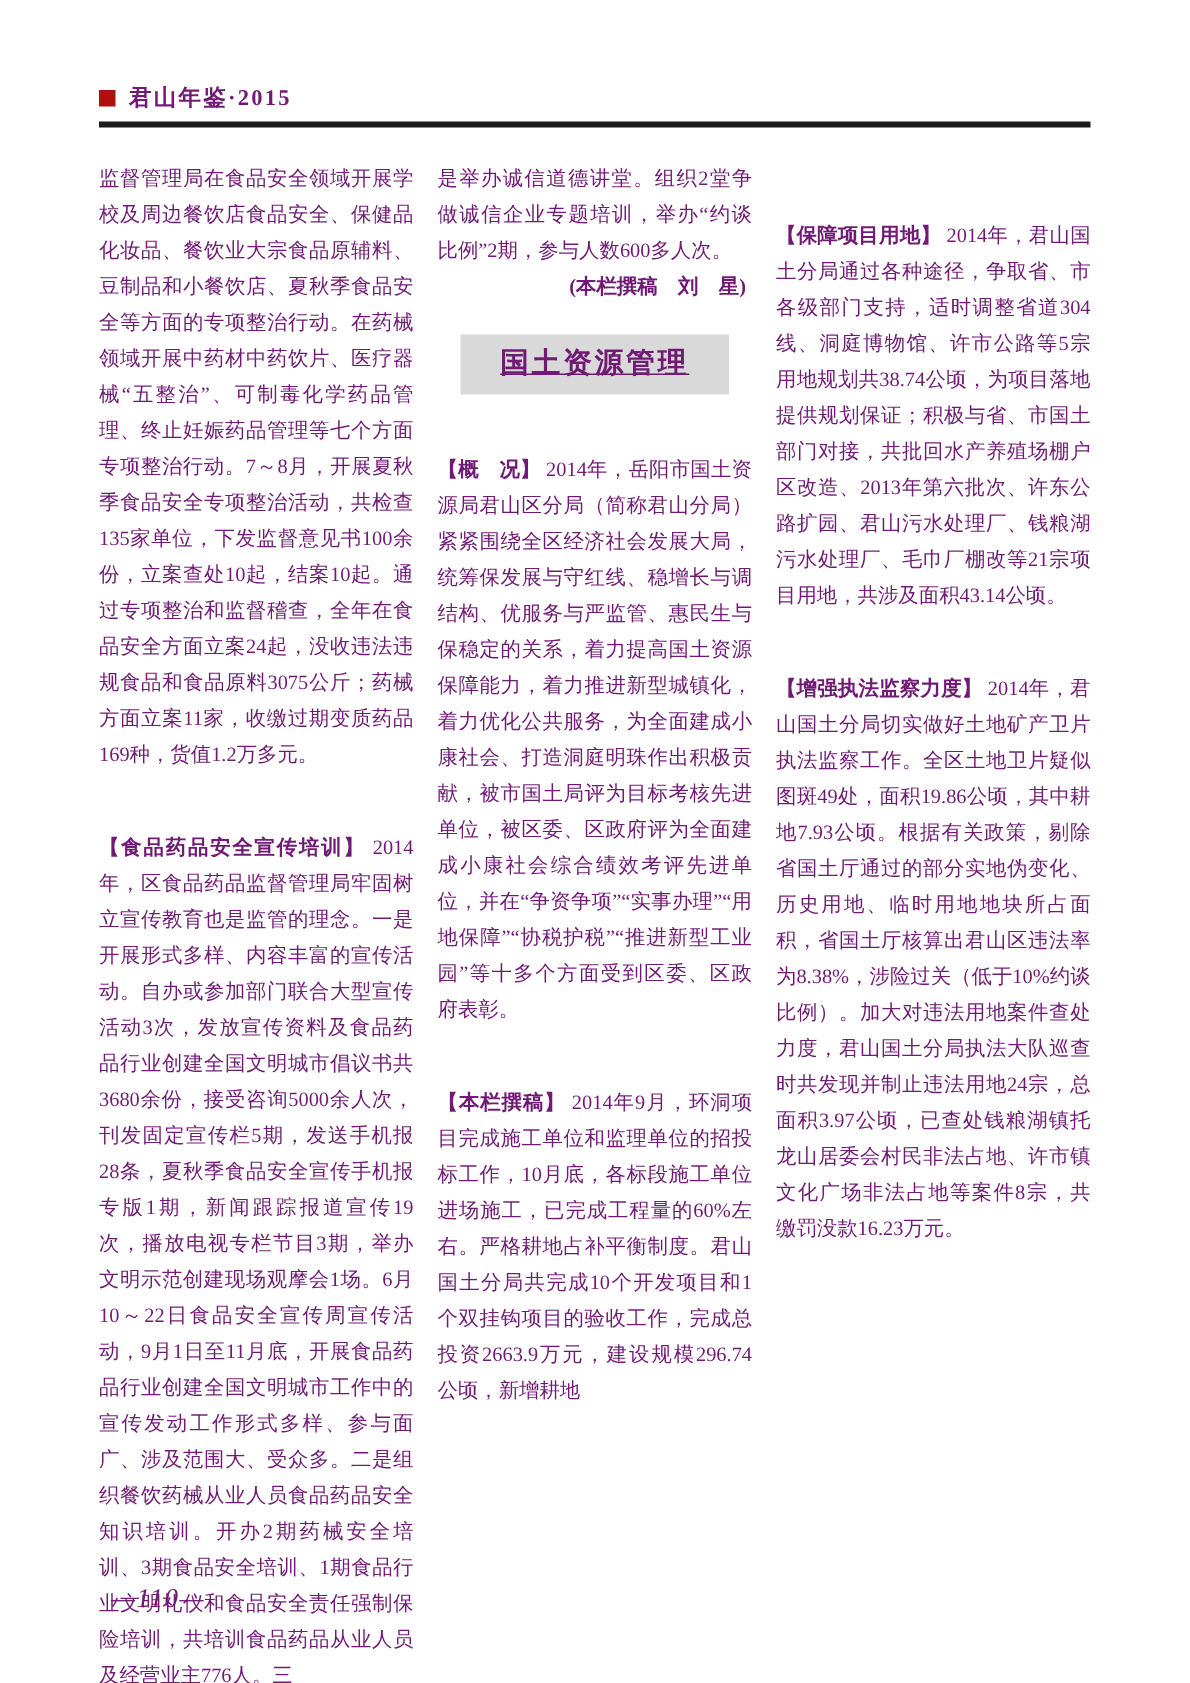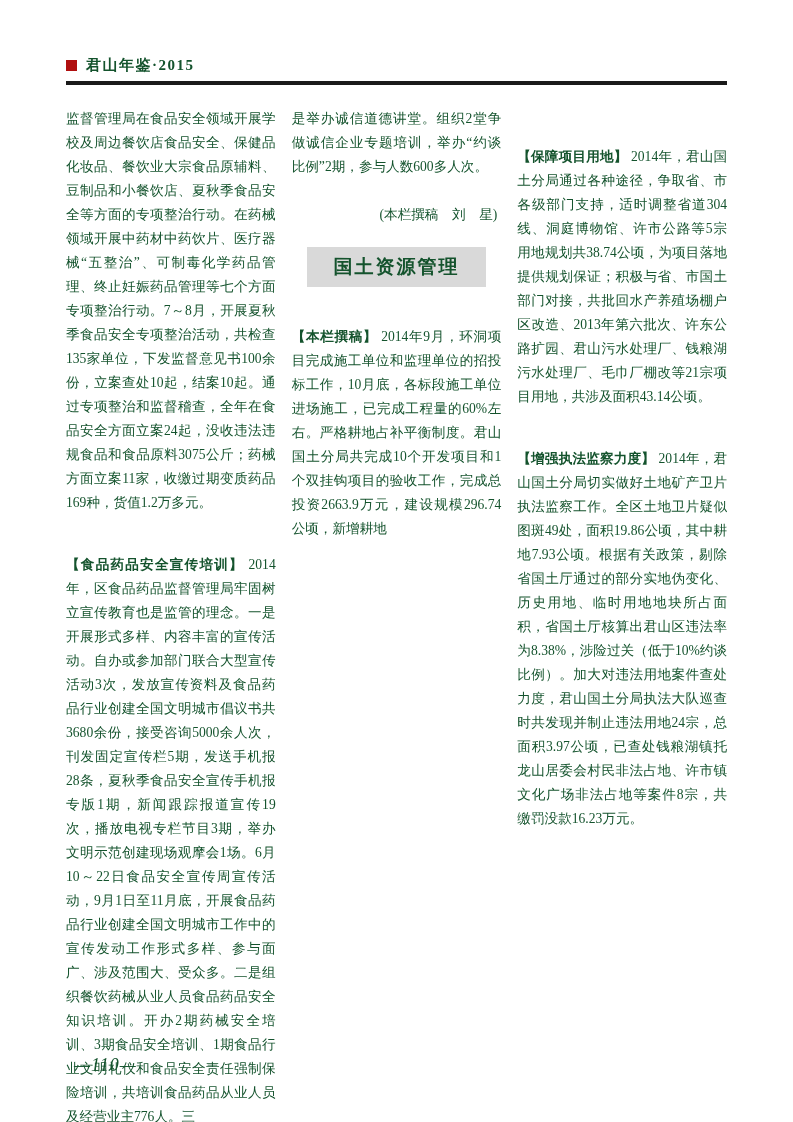--- a/index.html
+++ b/index.html
@@ -4,49 +4,50 @@
 <style>
   html,body{margin:0;padding:0;background:#ffffff;}
   .sheet{
     position:relative;
     width:793px;height:1122px;
     background:#ffffff;
     box-sizing:border-box;
     padding:0 66px;
     overflow:hidden;
     font-family:"Liberation Serif","DejaVu Serif",serif;
-    color:#14532d;
+    color:#701a75;
   }
   .header{
     padding-top:56px;
     display:flex;align-items:center;gap:9px;
   }
   .marker{width:11px;height:11px;display:inline-block;}
   .title{font-weight:bold;font-size:15px;letter-spacing:1.5px;}
   .rule{height:4px;margin-top:6px;}
   .columns{
     display:flex;gap:16px;margin-top:22px;
   }
   .column{
     flex:1 1 0;min-width:0;
     font-size:13.6px;
     line-height:24px;
     text-align:justify;
   }
   .column p{margin:0;}
   p.entry{margin-top:38px;}
   .entry-title{font-weight:bold;}
-  .byline{text-align:right;margin-top:24px;padding-right:4px;}
+  .byline{text-align:right;margin-top:0;padding-right:4px;font-weight:bold;}
   .section-title{
     margin:20px 15px 16px 15px;
     text-align:center;
     font-weight:bold;
     font-size:19px;
     letter-spacing:2px;
     padding:8px 0;
+    text-decoration:underline;
   }
   .pageno{
     position:absolute;left:74px;bottom:46px;
     font-size:18px;letter-spacing:1px;font-style:italic;
   }
 </style>
 </head>
 <body>
 
 <div class="sheet">
@@ -57,20 +58,21 @@
   <div class="rule" style="background: rgb(26, 26, 26);"></div>
   <div class="columns" id="columns">
       <div class="column">
         <p class="body-para">监督管理局在食品安全领域开展学校及周边餐饮店食品安全、保健品化妆品、餐饮业大宗食品原辅料、豆制品和小餐饮店、夏秋季食品安全等方面的专项整治行动。在药械领域开展中药材中药饮片、医疗器械“五整治”、可制毒化学药品管理、终止妊娠药品管理等七个方面专项整治行动。7～8月，开展夏秋季食品安全专项整治活动，共检查135家单位，下发监督意见书100余份，立案查处10起，结案10起。通过专项整治和监督稽查，全年在食品安全方面立案24起，没收违法违规食品和食品原料3075公斤；药械方面立案11家，收缴过期变质药品169种，货值1.2万多元。</p>
         <p class="entry"><span class="entry-title">【食品药品安全宣传培训】</span> 2014年，区食品药品监督管理局牢固树立宣传教育也是监管的理念。一是开展形式多样、内容丰富的宣传活动。自办或参加部门联合大型宣传活动3次，发放宣传资料及食品药品行业创建全国文明城市倡议书共3680余份，接受咨询5000余人次，刊发固定宣传栏5期，发送手机报28条，夏秋季食品安全宣传手机报专版1期，新闻跟踪报道宣传19次，播放电视专栏节目3期，举办文明示范创建现场观摩会1场。6月10～22日食品安全宣传周宣传活动，9月1日至11月底，开展食品药品行业创建全国文明城市工作中的宣传发动工作形式多样、参与面广、涉及范围大、受众多。二是组织餐饮药械从业人员食品药品安全知识培训。开办2期药械安全培训、3期食品安全培训、1期食品行业文明礼仪和食品安全责任强制保险培训，共培训食品药品从业人员及经营业主776人。三</p>
       </div>
       <div class="column">
         <p class="body-para">是举办诚信道德讲堂。组织2堂争做诚信企业专题培训，举办“约谈比例”2期，参与人数600多人次。</p>
         <div class="byline">(本栏撰稿　刘　星)</div>
         <div class="section-title" style="background: rgb(217, 217, 217);">国土资源管理</div>
+        <p class="entry"><span class="entry-title">【概　况】</span> 2014年，岳阳市国土资源局君山区分局（简称君山分局）紧紧围绕全区经济社会发展大局，统筹保发展与守红线、稳增长与调结构、优服务与严监管、惠民生与保稳定的关系，着力提高国土资源保障能力，着力推进新型城镇化，着力优化公共服务，为全面建成小康社会、打造洞庭明珠作出积极贡献，被市国土局评为目标考核先进单位，被区委、区政府评为全面建成小康社会综合绩效考评先进单位，并在“争资争项”“实事办理”“用地保障”“协税护税”“推进新型工业园”等十多个方面受到区委、区政府表彰。</p>
         <p class="entry"><span class="entry-title">【本栏撰稿】</span> 2014年9月，环洞项目完成施工单位和监理单位的招投标工作，10月底，各标段施工单位进场施工，已完成工程量的60%左右。严格耕地占补平衡制度。君山国土分局共完成10个开发项目和1个双挂钩项目的验收工作，完成总投资2663.9万元，建设规模296.74公顷，新增耕地</p>
       </div>
       <div class="column">
         <p class="entry"><span class="entry-title">【保障项目用地】</span> 2014年，君山国土分局通过各种途径，争取省、市各级部门支持，适时调整省道304线、洞庭博物馆、许市公路等5宗用地规划共38.74公顷，为项目落地提供规划保证；积极与省、市国土部门对接，共批回水产养殖场棚户区改造、2013年第六批次、许东公路扩园、君山污水处理厂、钱粮湖污水处理厂、毛巾厂棚改等21宗项目用地，共涉及面积43.14公顷。</p>
         <p class="entry"><span class="entry-title">【增强执法监察力度】</span> 2014年，君山国土分局切实做好土地矿产卫片执法监察工作。全区土地卫片疑似图斑49处，面积19.86公顷，其中耕地7.93公顷。根据有关政策，剔除省国土厅通过的部分实地伪变化、历史用地、临时用地地块所占面积，省国土厅核算出君山区违法率为8.38%，涉险过关（低于10%约谈比例）。加大对违法用地案件查处力度，君山国土分局执法大队巡查时共发现并制止违法用地24宗，总面积3.97公顷，已查处钱粮湖镇托龙山居委会村民非法占地、许市镇文化广场非法占地等案件8宗，共缴罚没款16.23万元。</p>
       </div>
     </div>
   <div class="pageno">—110—</div>
 </div>
 

